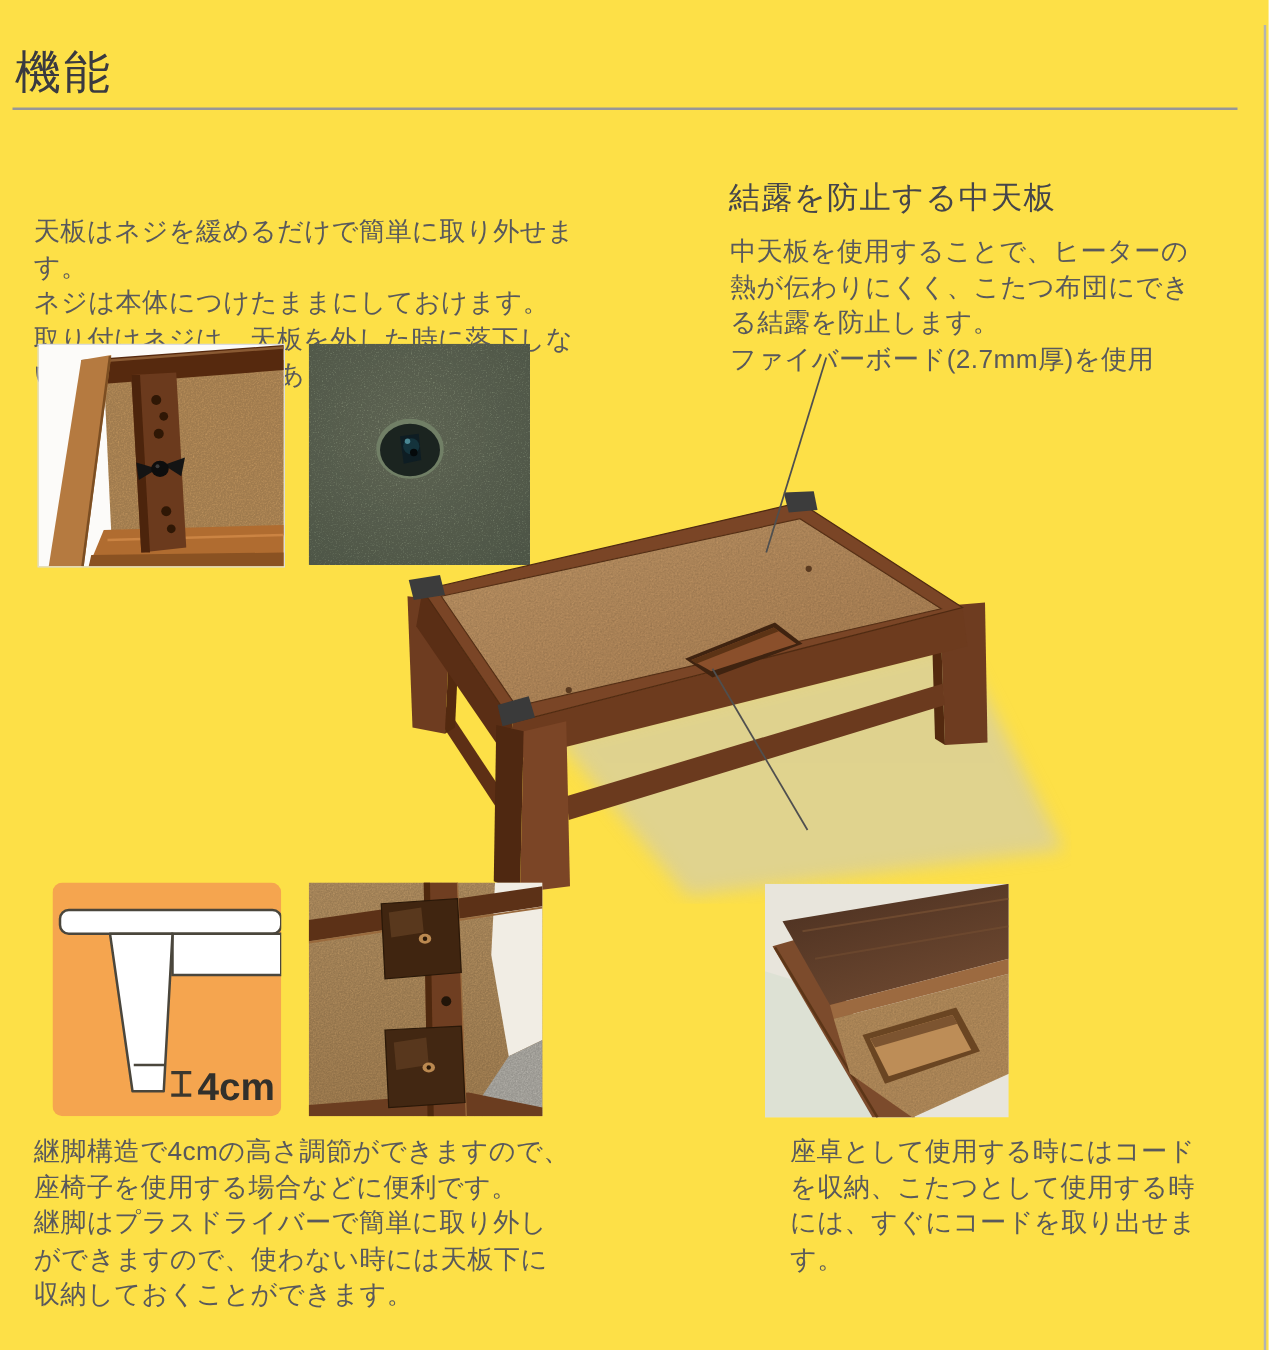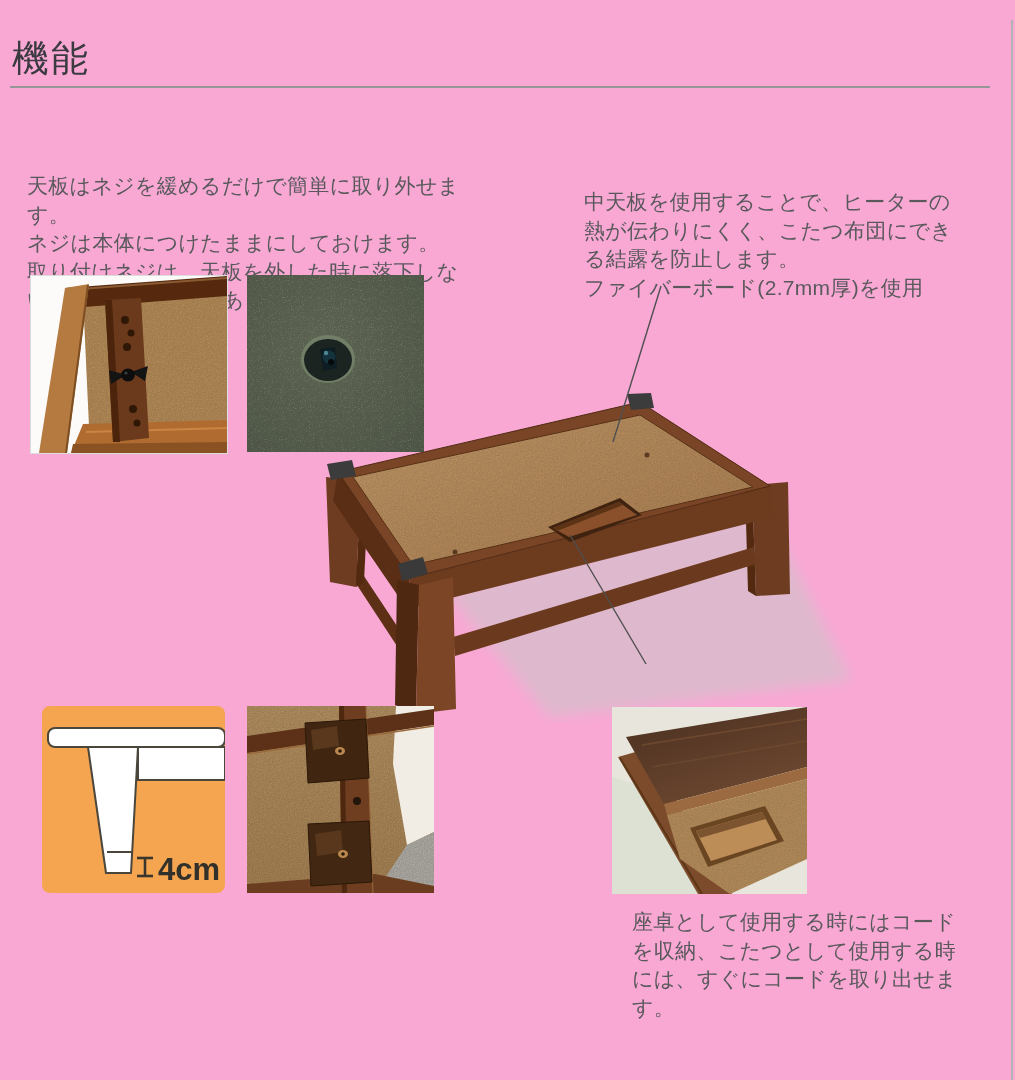--- a/index.html
+++ b/index.html
@@ -1,16 +1,16 @@
 <!DOCTYPE html>
 <html><head>
 <meta charset="utf-8">
 <style>
   html,body{margin:0;padding:0;background:#ffffff;}
-  .page{position:relative;width:1015px;height:1080px;background:#f9a8d4;overflow:hidden;
+  .page{position:relative;width:1015px;height:1080px;background:#fde047;overflow:hidden;
         font-family:"Liberation Sans",sans-serif;}
   .abs{position:absolute;}
   .h1{font-family:"Liberation Serif",serif;font-size:37px;font-weight:500;
       color:#3a3a40;letter-spacing:2px;line-height:1.15;}
   .h2{font-family:"Liberation Serif",serif;font-size:26px;font-weight:500;
       color:#45454b;letter-spacing:1px;}
   .h3{font-family:"Liberation Serif",serif;font-size:25px;font-weight:500;
       color:#45454b;letter-spacing:1px;}
   .body-text{font-size:21px;line-height:28.5px;color:#59595c;white-space:pre-line;
       letter-spacing:0.3px;}
@@ -83,20 +83,21 @@
     <rect width="177" height="177" fill="url(#vig)"></rect>
     <rect width="177" height="177" fill="#55644d" opacity="0.45" filter="url(#grainB)"></rect>
     <ellipse cx="81" cy="84" rx="27" ry="24" fill="#717f66"></ellipse>
     <ellipse cx="81" cy="85" rx="24" ry="21" fill="#1b2420"></ellipse>
     <polygon points="73,74 88,72 90,93 76,96" fill="#0e1d23"></polygon>
     <circle cx="82" cy="82" r="6.5" fill="#14333c"></circle>
     <circle cx="79" cy="78" r="2.2" fill="#4a8894"></circle>
     <circle cx="84" cy="87" r="3" fill="#05090b"></circle>
   </svg>
 
+  <div class="abs h3" style="left:583px;top:141px;">結露を防止する中天板</div>
   <div class="abs body-text" style="left:584px;top:188px;width:400px;">中天板を使用することで、ヒーターの
 熱が伝わりにくく、こたつ布団にでき
 る結露を防止します。
 ファイバーボード(2.7mm厚)を使用</div>
 
   <svg class="abs" style="left:295px;top:385px;" width="562" height="338" viewBox="0 0 562 338">
     <defs>
       <filter id="soft" x="-30%" y="-30%" width="160%" height="160%">
           <feGaussianBlur stdDeviation="7"></feGaussianBlur>
         </filter>
@@ -189,20 +190,25 @@
     </g>
     <circle cx="110" cy="95" r="4" fill="#221509"></circle>
     <g>
       <polygon points="61,118 122,115 125,176 64,180" fill="#422712" stroke="#2a1808" stroke-width="1"></polygon>
       <polygon points="68,128 94,124 96,146 70,150" fill="#6d4828" opacity="0.5"></polygon>
       <ellipse cx="96" cy="148" rx="5" ry="4" fill="#bb8950"></ellipse>
       <circle cx="96" cy="148" r="1.8" fill="#2a1808"></circle>
     </g>
   </svg>
 
+  <div class="abs body-text" style="left:27px;top:908px;width:470px;">継脚構造で4cmの高さ調節ができますので、
+座椅子を使用する場合などに便利です。
+継脚はプラスドライバーで簡単に取り外し
+ができますので、使わない時には天板下に
+収納しておくことができます。</div>
 
 
   <svg class="abs" style="left:612px;top:707px;" width="195" height="187" viewBox="0 0 195 187">
     <defs>
       <linearGradient id="slabGrad" x1="0" y1="0" x2="0.6" y2="1">
         <stop offset="0%" stop-color="#4a2f20"></stop>
           <stop offset="100%" stop-color="#6d4830"></stop>
       </linearGradient>
       <filter id="grainE">
           <feTurbulence type="fractalNoise" baseFrequency="0.75" numOctaves="2" result="n"></feTurbulence>

